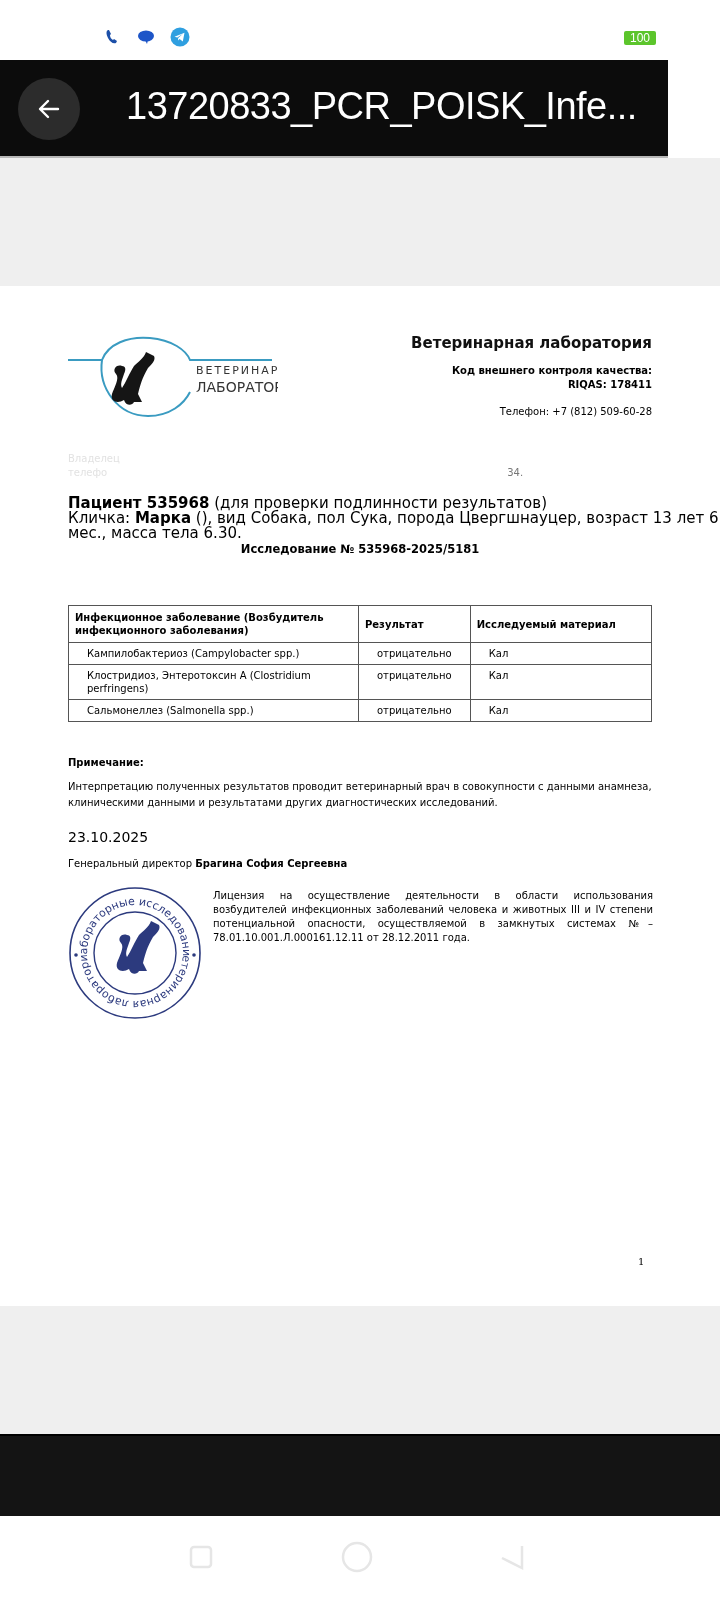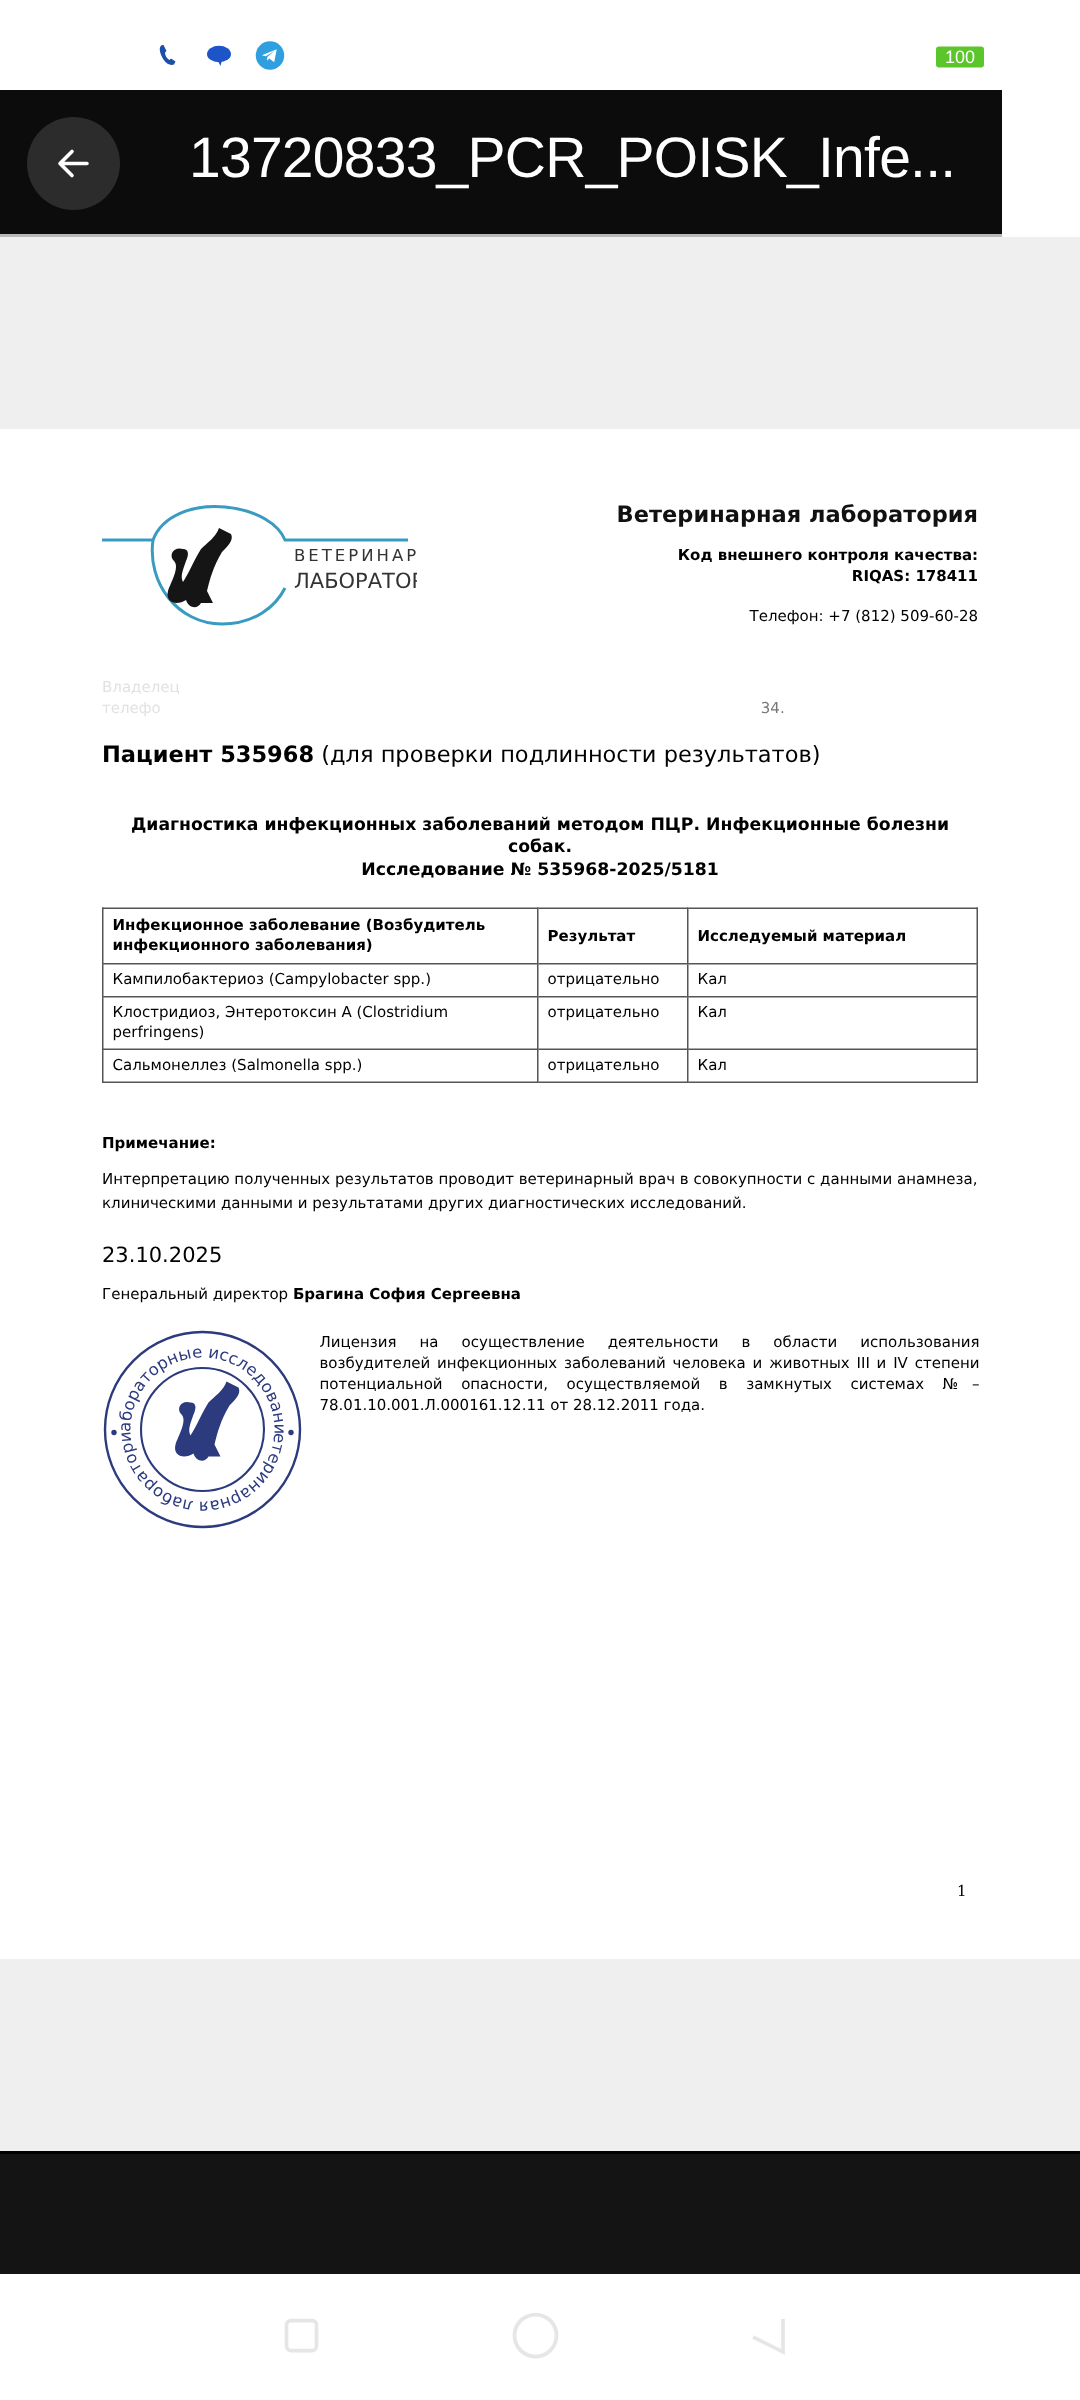--- a/index.html
+++ b/index.html
@@ -27,21 +27,21 @@
 
   .owner-blur { position: absolute; left: 68px; top: 452px; font-size: 10px; color: #e2e2e2; line-height: 14px; }
   .owner-blur .tail { color: #777; }
 
   .patient { position: absolute; left: 68px; top: 496px; font-size: 15px; line-height: 15px; }
   .patient b { font-weight: bold; }
 
   .study-title { position: absolute; left: 68px; top: 542px; width: 584px; text-align: center; font-size: 11.5px; font-weight: bold; line-height: 15px; }
 
   table.results { position: absolute; left: 68px; top: 605px; width: 584px; border-collapse: collapse; font-size: 10px; }
-  table.results th, table.results td { border: 1px solid #555; text-align: left; vertical-align: top; padding: 4px 6px; line-height: 13px; }
+  table.results th, table.results td { border: 1px solid #555; text-align: left; vertical-align: top; padding: 4px 18px; line-height: 13px; }
   table.results th { font-weight: bold; padding: 5px 6px; vertical-align: middle; }
   .col1 { width: 290px; } .col2 { width: 100px; }
 
   .note-h { position: absolute; left: 68px; top: 757px; font-size: 10px; font-weight: bold; }
   .note-t { position: absolute; left: 68px; top: 779px; width: 590px; font-size: 10px; line-height: 16px; }
   .date { position: absolute; left: 68px; top: 829px; font-size: 14px; }
   .director { position: absolute; left: 68px; top: 858px; font-size: 10px; }
   .director b { font-weight: bold; }
 
   .stamp { position: absolute; left: 67px; top: 885px; width: 136px; height: 136px; }
@@ -113,24 +113,24 @@
   <div class="phone">Телефон: +7 (812) 509-60-28</div>
 </div>
 
 <div class="owner-blur">
   <div>Владелец</div>
   <div><span>телефо</span><span style="display:inline-block;width:400px;"></span><span class="tail">34.</span></div>
 </div>
 
 <div class="patient">
   <div><b>Пациент 535968</b><span> (для проверки подлинности результатов)</span></div>
+  <div><span>Кличка: </span><b>Марка</b><span> (), вид Собака, пол Сука, порода Цвергшнауцер, возраст 13 лет 6 мес., масса тела 6.30.</span></div>
 </div>
 
 <div class="study-title">
-  <div>Диагностика инфекционных заболеваний методом ПЦР. Инфекционные болезни собак.</div>
   <div>Исследование № 535968-2025/5181</div>
 </div>
 
 <table class="results">
   <thead>
     <tr>
       <th class="col1">Инфекционное заболевание (Возбудитель инфекционного заболевания)</th>
       <th class="col2">Результат</th>
       <th>Исследуемый материал</th>
     </tr>

